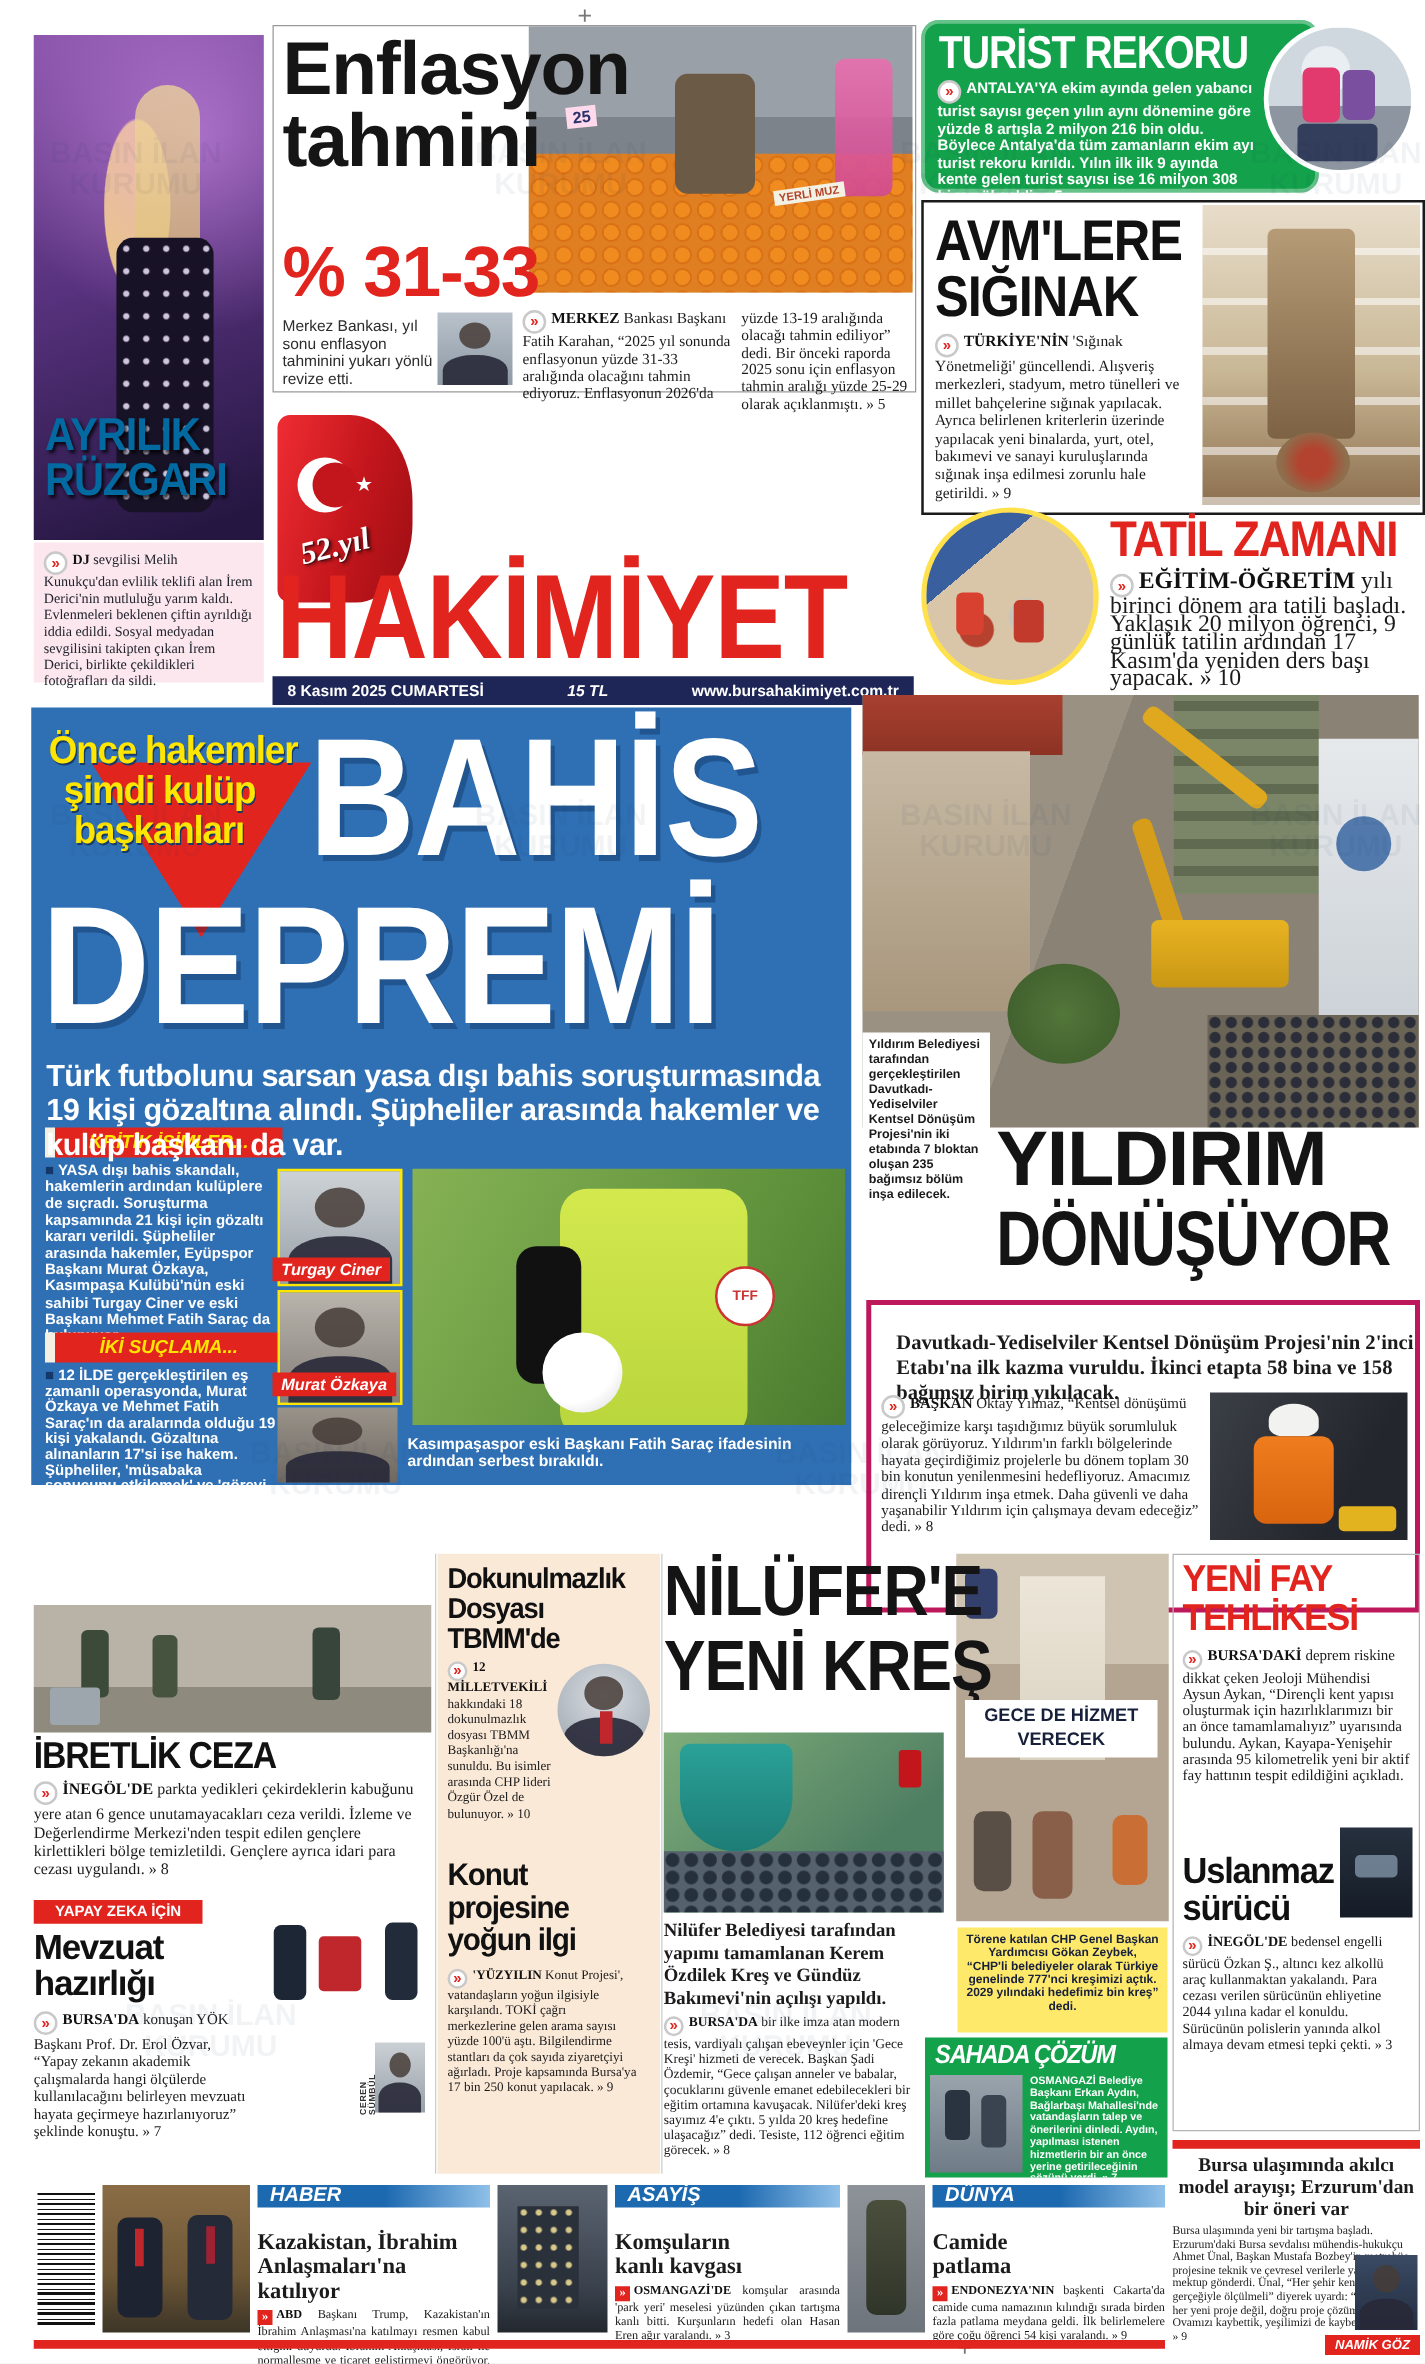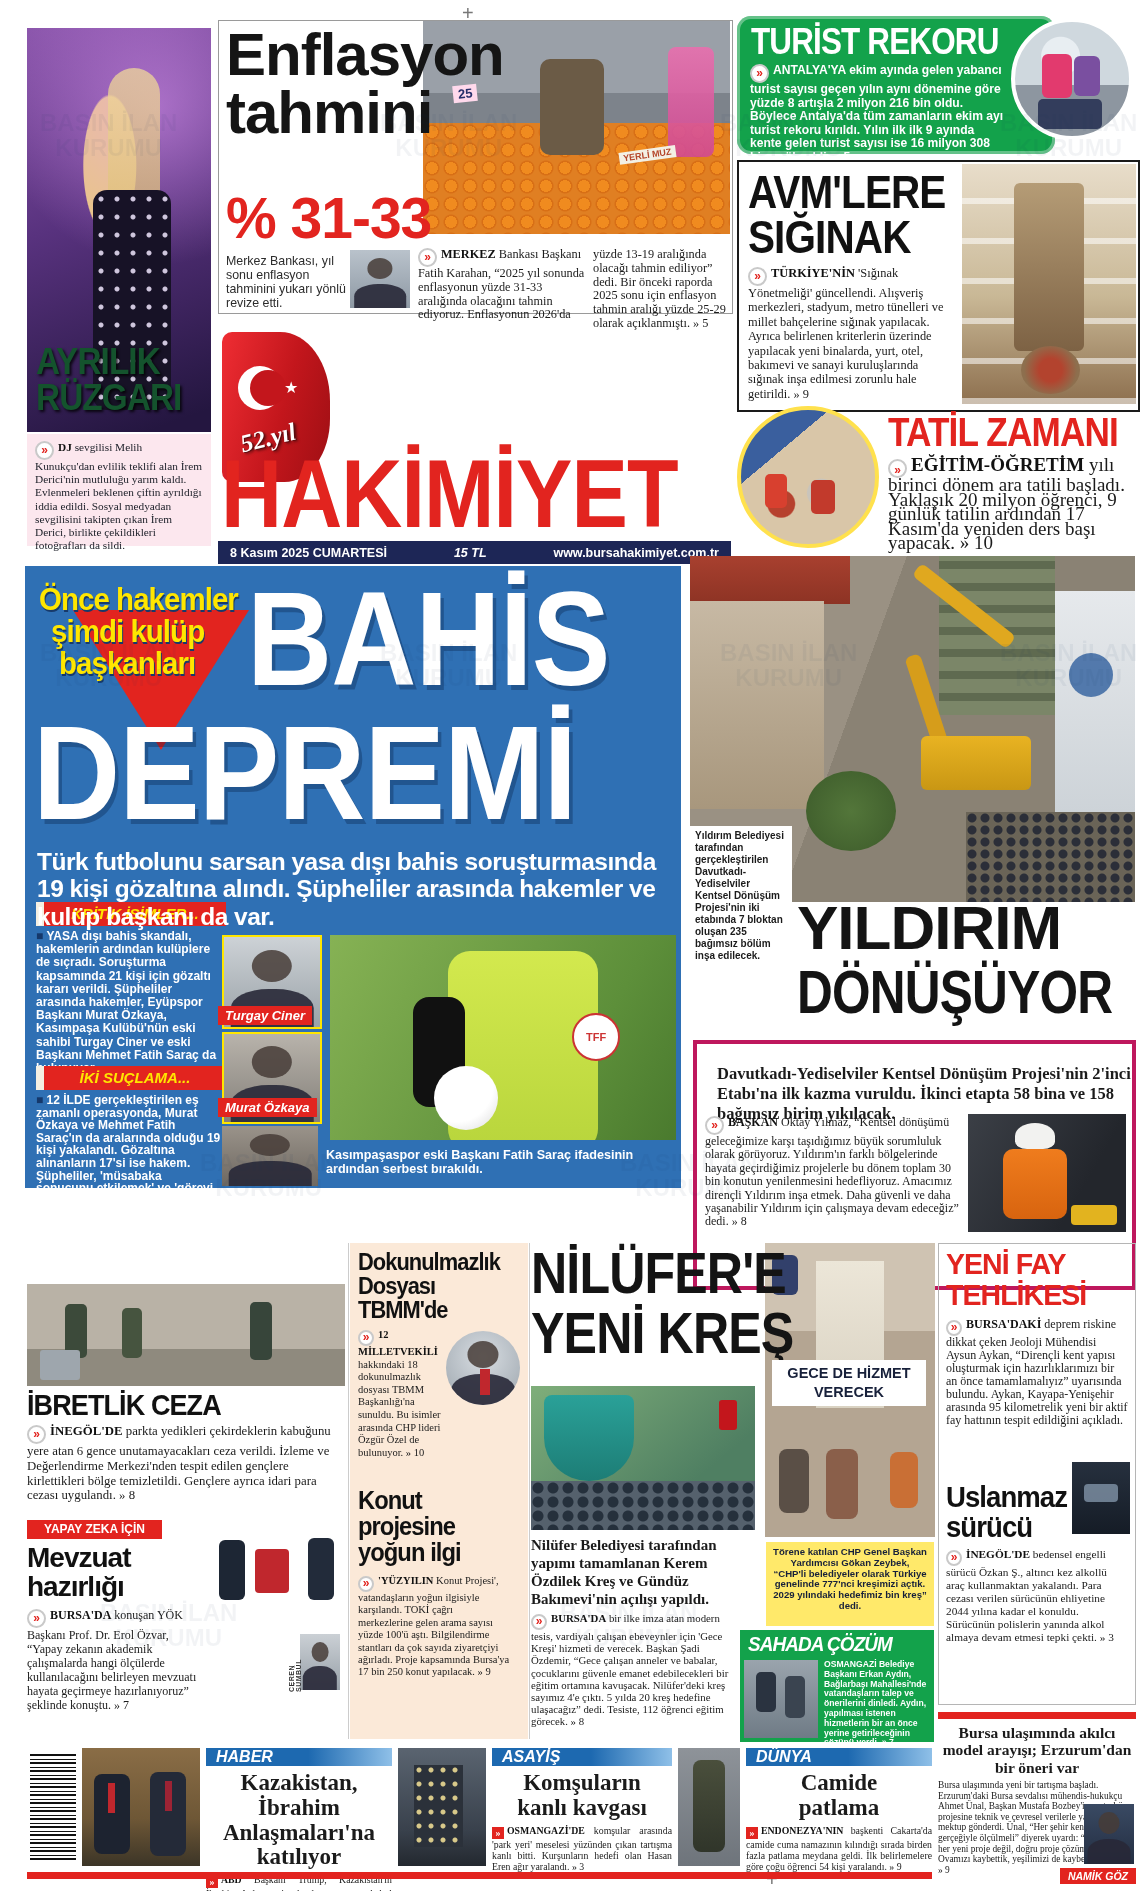--- a/index.html
+++ b/index.html
@@ -28,21 +28,21 @@
   .lead{font-weight:bold;color:#111;}
   .wm{position:absolute;z-index:40;opacity:.05;font:bold 24px "Liberation Sans",sans-serif;color:#12305a;
       text-align:center;line-height:1.05;pointer-events:none;}
   .banner-red{background:var(--red,#e2241f);color:var(--yellow,#ffe600);font-weight:bold;font-style:italic;
       font-size:15px;text-align:center;line-height:24px;position:relative;}
   .banner-red::before{content:"";position:absolute;left:-8px;top:0;width:8px;height:100%;background:#f4efe2;}
   .plabel{position:absolute;background:var(--red,#e2241f);color:#fff;font-weight:bold;font-style:italic;
       font-size:13px;padding:2px 7px;z-index:3;}
   .strip-banner{height:18px;background:linear-gradient(90deg,#1d69b0 55%,#8fc0e8);color:#fff;font-weight:bold;
       font-style:italic;font-size:16px;line-height:18px;padding-left:10px;box-sizing:border-box;}
-  .strip-head{font-family:"Liberation Serif",serif;font-weight:bold;font-size:23px;line-height:1.08;text-align:center;margin-top:5px;}
+  .strip-head{font-family:"Liberation Serif",serif;font-weight:bold;font-size:18px;line-height:1.08;margin-top:18px;}
   .strip-body{font-family:"Liberation Serif",serif;font-size:9.8px;line-height:11.2px;margin-top:4px;text-align:justify;}
   .portrait::before{content:"";position:absolute;left:50%;top:14%;width:42%;height:36%;transform:translateX(-50%);
       border-radius:50%;background:rgba(70,60,55,.85);}
   .portrait::after{content:"";position:absolute;left:50%;bottom:-4%;width:86%;height:46%;transform:translateX(-50%);
       border-radius:46% 46% 0 0;background:rgba(40,40,55,.9);}
   .vtext{writing-mode:vertical-rl;transform:rotate(180deg);font-size:7px;font-weight:bold;color:#333;letter-spacing:.5px;}
 </style>
 </head>
 <body>
 
@@ -52,21 +52,21 @@
   <div class="abs" style="left:766px;top:1868px;font-size:20px;color:#777;">+</div>
 
   <div class="ph" style="left:27px;top:28px;width:184px;height:404px;background:
       radial-gradient(circle at 70% 20%,rgba(233,160,255,.5),transparent 45%),
       radial-gradient(ellipse at 45% 34%,#e9c87e 0 26px,transparent 27px),
       linear-gradient(160deg,#8a55ab,#58327e 45%,#241640 95%);">
     <div style="position:absolute;left:44%;top:10%;width:52px;height:190px;background:linear-gradient(#f0d89a,#d9b870);border-radius:26px;opacity:.75;"></div>
     <div style="position:absolute;left:36%;top:40%;width:78px;height:220px;background:#171226;border-radius:14px;
          background-image:radial-gradient(circle,#cfc6dd 0 2px,transparent 3px);background-size:16px 18px;"></div>
   </div>
-  <div class="abs z2 hl" style="left:36px;top:344px;font-size:37px;color:#14532d;line-height:.98;text-shadow:2px 2px 3px rgba(0,0,0,.8);">
+  <div class="abs z2 hl" style="left:36px;top:330px;font-size:37px;color:#0369a1;line-height:.98;text-shadow:2px 2px 3px rgba(0,0,0,.8);">
     <span class="cx90">AYRILIK</span><br>
     <span class="cx90">RÜZGARI</span>
   </div>
   <div class="abs ser" style="left:27px;top:434px;width:184px;height:112px;background:var(--pink,#fce7ee);padding:7px 8px;box-sizing:border-box;font-size:11.3px;line-height:13.2px;color:#20232c;">
     <span class="rb"></span><span class="lead">DJ</span><span> sevgilisi Melih Kunukçu'dan evlilik teklifi alan İrem Derici'nin mutluluğu yarım kaldı. Evlenmeleri beklenen çiftin ayrıldığı iddia edildi. Sosyal medyadan sevgilisini takipten çıkan İrem Derici, birlikte çekildikleri fotoğrafları da sildi.</span>
   </div>
 
   <div class="abs" style="left:218px;top:20px;width:513px;height:292px;border:1px solid #9a9a9a;"></div>
   <div class="ph" style="left:423px;top:21px;width:307px;height:213px;background:
       linear-gradient(#9aa0a8 0 34%,#7d838b 34% 48%,#c98a3a 48% 100%);">

